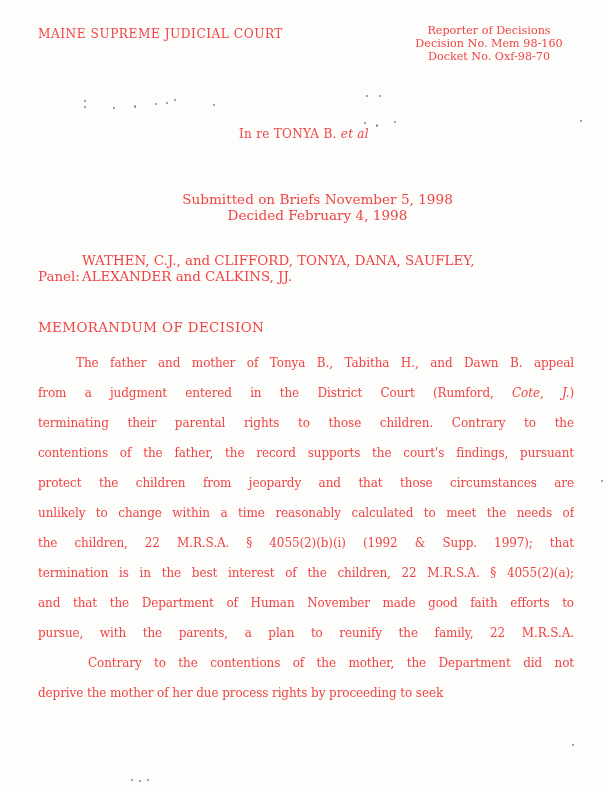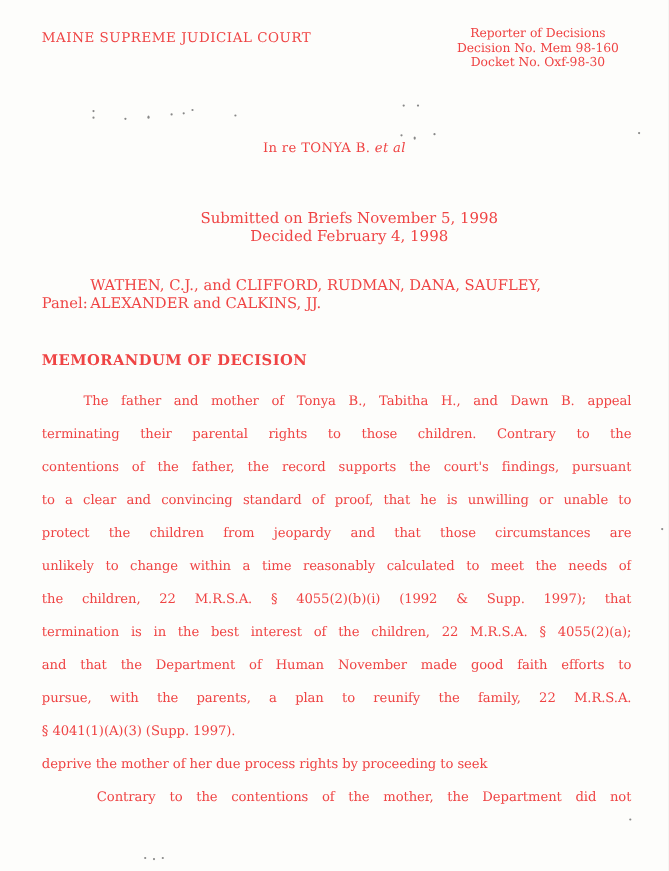--- a/index.html
+++ b/index.html
@@ -39,21 +39,21 @@
   .panel {
     position:relative; margin:30px 36px 0 38px;
     font-size:13.4px; line-height:15.5px;
     padding-left:44px;
   }
   .panel-label { position:absolute; left:0; top:16px; }
 
   
   .mem-heading {
     margin:36px 36px 0 38px;
-    font-size:13.4px; letter-spacing:0.4px;font-weight:bold;
+    font-size:13.4px; letter-spacing:0.4px;
   }
 
   
   .body { margin:13px 34px 0 38px; width:536px; font-size:12px; letter-spacing:-0.1px; }
   .bl {
     line-height:30px; height:30px; overflow:hidden;
     text-align:justify; text-align-last:justify;
     white-space:nowrap;
   }
   .bl.last { text-align-last:left; }
@@ -69,53 +69,52 @@
 </head>
 <body>
 
 <div class="page">
 
   <div class="header">
     <div class="court-name">MAINE SUPREME JUDICIAL COURT</div>
     <div class="doc-info">
       <div>Reporter of Decisions</div>
       <div>Decision No. Mem 98-160</div>
-      <div>Docket No.  Oxf-98-30</div>
+      <div>Docket No.  Oxf-98-70</div>
     </div>
   </div>
 
   <div class="case-title"><span>In re TONYA B. </span><span class="it">et al</span></div>
 
   <div class="dates">
     <div>Submitted on Briefs November 5, 1998</div>
     <div>Decided February 4, 1998</div>
   </div>
 
   <div class="panel">
     <span class="panel-label">Panel:</span>
-    <div>WATHEN, C.J., and CLIFFORD, RUDMAN, DANA, SAUFLEY,</div>
+    <div>WATHEN, C.J., and CLIFFORD, TONYA, DANA, SAUFLEY,</div>
     <div>ALEXANDER and CALKINS, JJ.</div>
   </div>
 
   <div class="mem-heading">MEMORANDUM OF DECISION</div>
 
   <div class="body">
     <div class="bl ind1">The father and mother of Tonya B., Tabitha H., and Dawn B. appeal</div>
+    <div class="bl"><span>from a judgment entered in the District Court (Rumford, </span><span class="it">Cote, J.</span><span>)</span></div>
     <div class="bl">terminating their parental rights to those children.  Contrary to the</div>
     <div class="bl">contentions of the father, the record supports the court's findings, pursuant</div>
-    <div class="bl">to a clear and convincing standard of proof, that he is unwilling or unable to</div>
     <div class="bl">protect the children from jeopardy and that those circumstances are</div>
     <div class="bl">unlikely to change within a time reasonably calculated to meet the needs of</div>
     <div class="bl">the children, 22 M.R.S.A. § 4055(2)(b)(i) (1992 &amp; Supp. 1997); that</div>
     <div class="bl">termination is in the best interest of the children, 22 M.R.S.A. § 4055(2)(a);</div>
     <div class="bl">and that the Department of Human November made good faith efforts to</div>
     <div class="bl">pursue, with the parents, a plan to reunify the family, 22 M.R.S.A.</div>
-    <div class="bl last">§ 4041(1)(A)(3) (Supp. 1997).</div>
+    <div class="bl ind2">Contrary to the contentions of the mother, the Department did not</div>
     <div class="bl last">deprive the mother of her due process rights by proceeding to seek</div>
-    <div class="bl ind2">Contrary to the contentions of the mother, the Department did not</div>
   </div>
 
   <div>
     <div class="speck" style="left:84px;top:100px;"></div>
     <div class="speck" style="left:84px;top:106px;"></div>
     <div class="speck" style="left:113px;top:107px;"></div>
     <div class="speck" style="left:134px;top:105px;width:2px;height:3px;"></div>
     <div class="speck" style="left:155px;top:103px;"></div>
     <div class="speck" style="left:166px;top:102px;"></div>
     <div class="speck" style="left:174px;top:99px;"></div>

